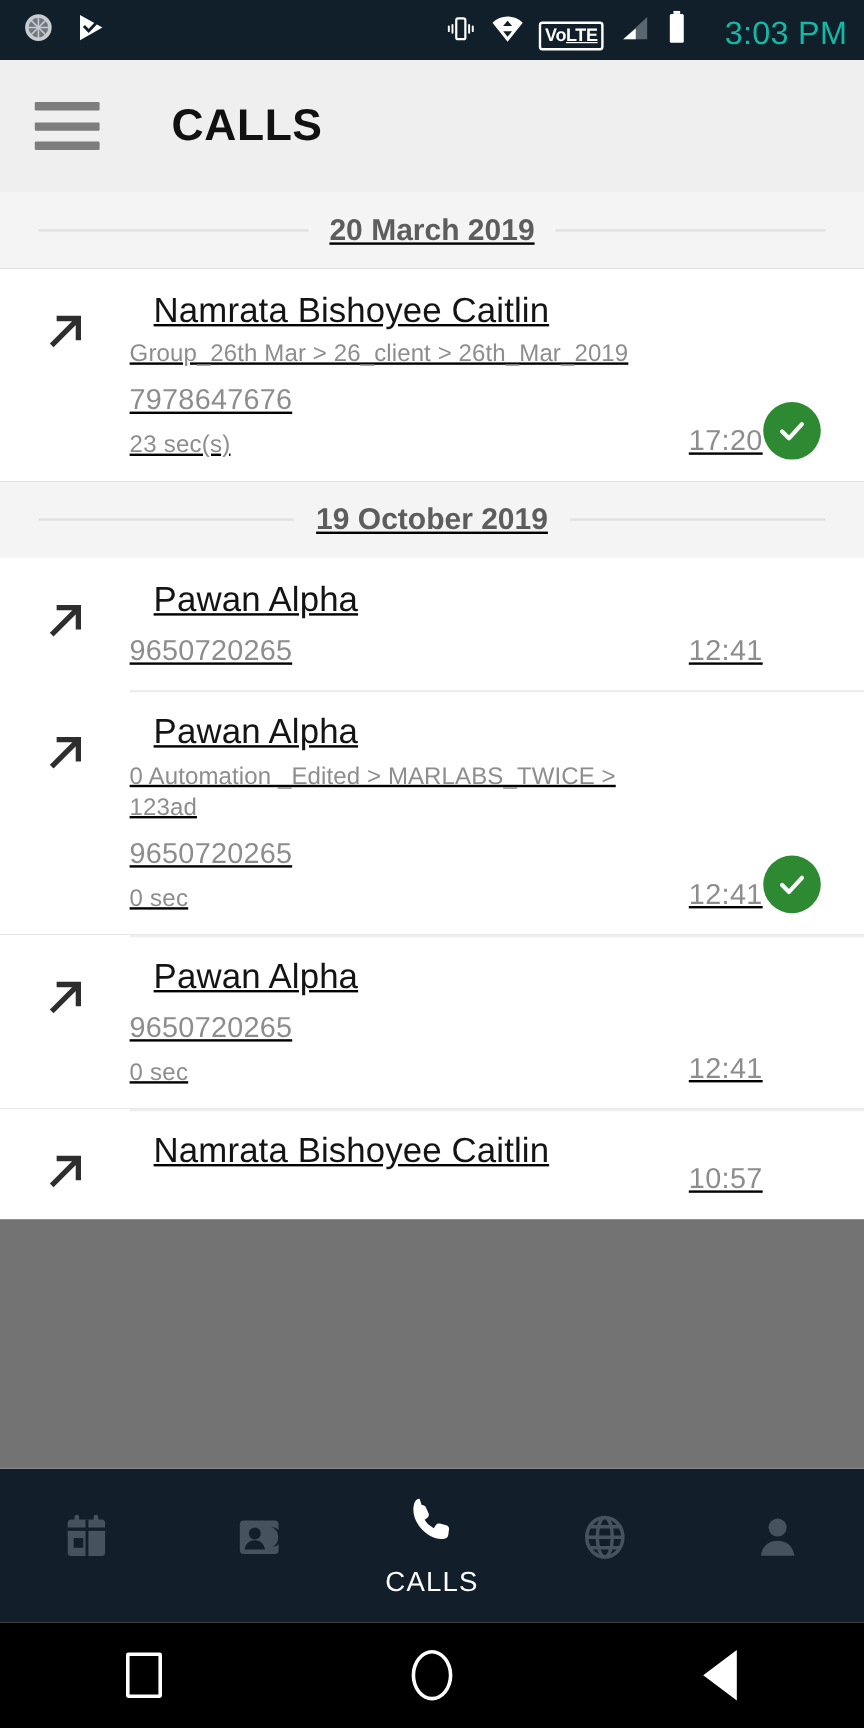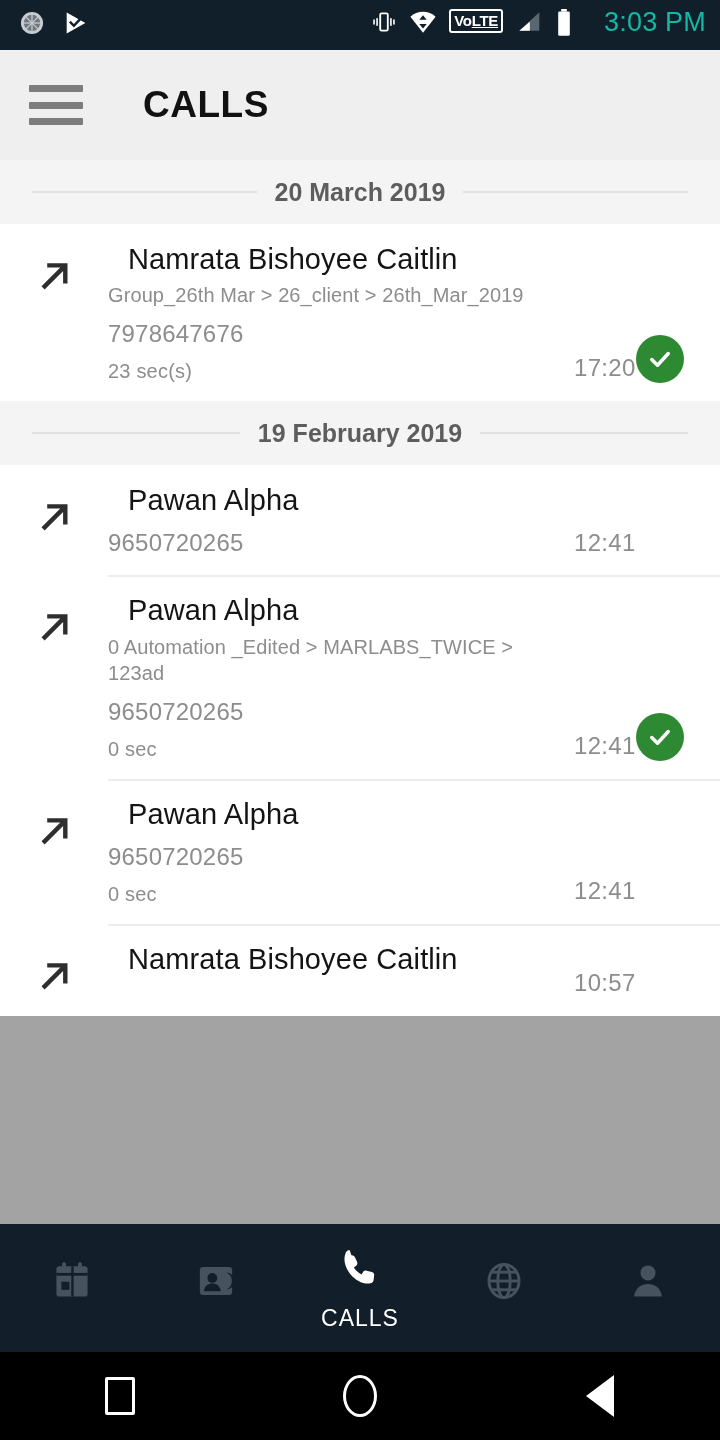--- a/index.html
+++ b/index.html
@@ -19,21 +19,21 @@
   
   .statusbar {
     height: 50px; flex: 0 0 50px;
     background: #101f2a;
     display: flex; align-items: center;
     padding: 0 14px 0 18px;
     color: #ffffff;
   }
   .sb-left { display: flex; align-items: center; gap: 16px; }
   .sb-spacer { flex: 1 1 auto; }
-  .sb-right { display: flex; align-items: flex-start; gap: 12px; }
+  .sb-right { display: flex; align-items: flex-end; gap: 12px; }
   .sb-clock {
     font-size: 27px; font-weight: 400; letter-spacing: 0.2px;
     color: #14b8a6; margin-left: 18px; line-height: 1;
   }
   .volte-badge {
     border: 2px solid #ffffff; border-radius: 3px;
     font-size: 15px; font-weight: 700; line-height: 1;
     padding: 2px 3px 3px 3px; letter-spacing: -0.3px;
     color: #ffffff; background: #101f2a;
   }
@@ -57,22 +57,23 @@
     background: #7d7d7d; border-radius: 1px;
   }
   .appbar-title {
     margin-left: 60px;
     font-size: 37px; font-weight: 700; color: #111111;
     letter-spacing: 0.5px;
   }
 
   
   .list {
-    flex: 1 1 auto; overflow: hidden; background: #a3a3a3;
+    flex: 1 1 auto; overflow: hidden; background: #737373;
     position: relative;
+    text-decoration: underline;
   }
   .date-header {
     background: #f4f4f4;
     height: 64px;
     display: flex; align-items: center; justify-content: center;
     gap: 18px;
     padding: 0 32px;
   }
   .date-header .rule {
     flex: 1 1 auto; height: 2px; background: #e2e2e2;
@@ -274,21 +275,21 @@
             <svg width="30" height="30" viewBox="0 0 24 24">
               <path d="M5.4 12.4 L10 17 L18.6 7.6" stroke="#ffffff" stroke-width="2.8" fill="none" stroke-linecap="round" stroke-linejoin="round"></path>
             </svg>
           </div>
         </div>
       </div>
     </div>
 
     <div class="date-header">
       <div class="rule"></div>
-      <div class="label">19 February 2019</div>
+      <div class="label">19 October 2019</div>
       <div class="rule"></div>
     </div>
 
     <div class="call-row">
       <div class="row-icon">
         <svg width="46" height="46" viewBox="0 0 24 24">
           <path d="M7.1 17.9 L16.2 8.8 M9.6 7.0 L17.9 7.0 L17.9 15.3" stroke="#2e2e2e" stroke-width="2.3" fill="none" stroke-linecap="square"></path>
         </svg>
       </div>
       <div class="row-body">

